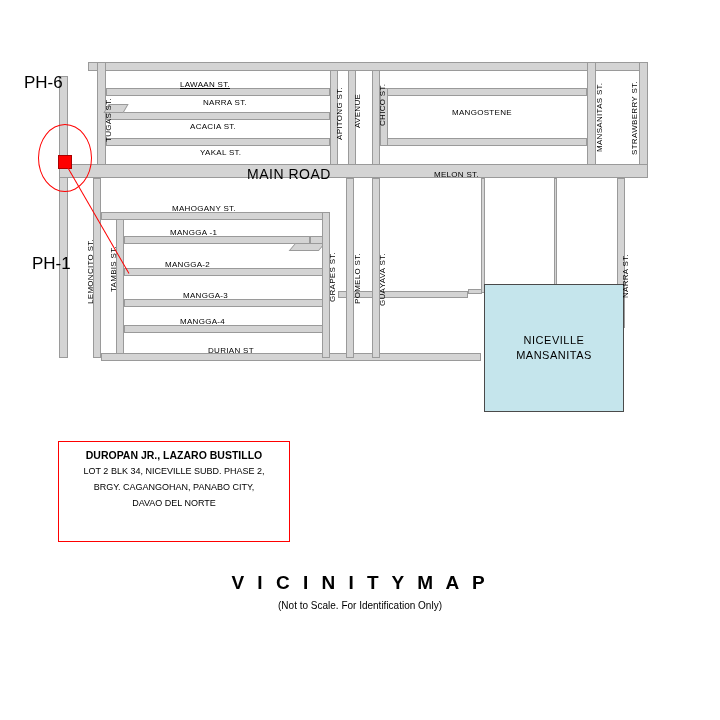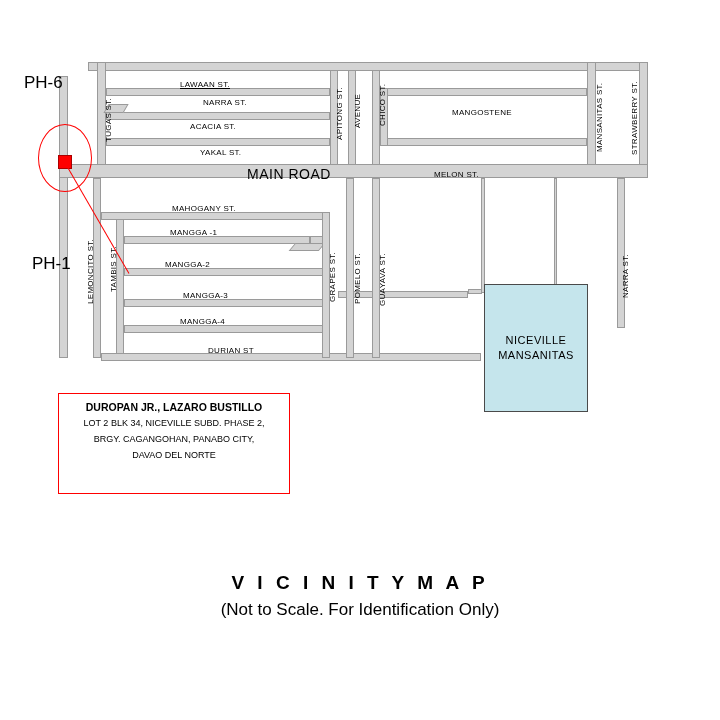--- a/index.html
+++ b/index.html
@@ -66,20 +66,21 @@
     border: 1px solid #ff0000;
     border-radius: 50%;
   }
   .callout {
     position: absolute;
     border: 1px solid #ff0000;
     box-sizing: border-box;
     background: #ffffff;
     text-align: center;
     padding: 6px 4px 8px 4px;
+    margin-top: 48px;
   }
   .callout .title {
     font-size: 10.5px;
     font-weight: bold;
     line-height: 14px;
   }
   .callout .sub {
     font-size: 9px;
     line-height: 14px;
     margin-top: 2px;
@@ -95,21 +96,21 @@
     width: 100%;
     text-align: center;
     left: 0;
   }
   .footer .vic {
     font-size: 19px;
     font-weight: bold;
     letter-spacing: 4px;
   }
   .footer .note {
-    font-size: 17px;
+    font-size: 10px;
     margin-top: 6px;
   }
 </style>
 </head>
 <body>
 
 <div id="page">
 
   <div class="road" style="left:88px; top:62px; width:560px; height:9px;"></div>
 
@@ -153,21 +154,21 @@
 
   <div class="road" style="left:322px; top:212px; width:8px; height:146px;"></div>
   <div class="road" style="left:346px; top:178px; width:8px; height:180px;"></div>
   <div class="road" style="left:372px; top:178px; width:8px; height:180px;"></div>
 
   <div class="road" style="left:617px; top:178px; width:8px; height:150px;"></div>
   <div class="road" style="left:481px; top:178px; width:4px; height:115px;"></div>
   <div class="road" style="left:554px; top:178px; width:3px; height:112px;"></div>
   <div class="road" style="left:468px; top:289px; width:14px; height:5px;"></div>
 
-  <div class="subdivision" style="left:484px; top:284px; width:104px; height:128px;">
+  <div class="subdivision" style="left:484px; top:284px; width:140px; height:128px;">
     <div>
       <div>NICEVILLE</div>
       <div>MANSANITAS</div>
     </div>
   </div>
 
   <div class="phase-label" style="left:24px; top:73px;">PH-6</div>
   <div class="phase-label" style="left:32px; top:228px;margin-top:26px;">PH-1</div>
 
   <div class="label" style="left:180px; top:80px;text-decoration:underline;">LAWAAN ST.</div>

